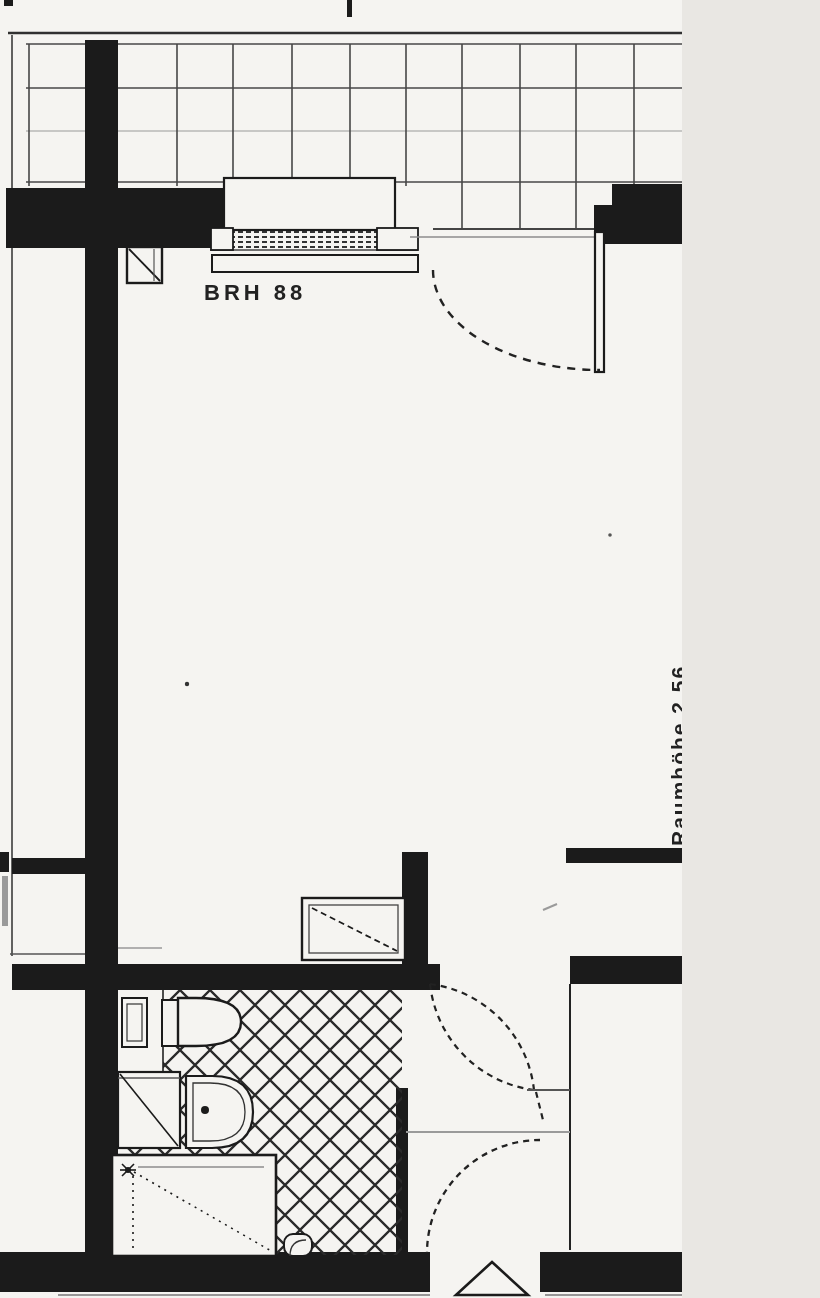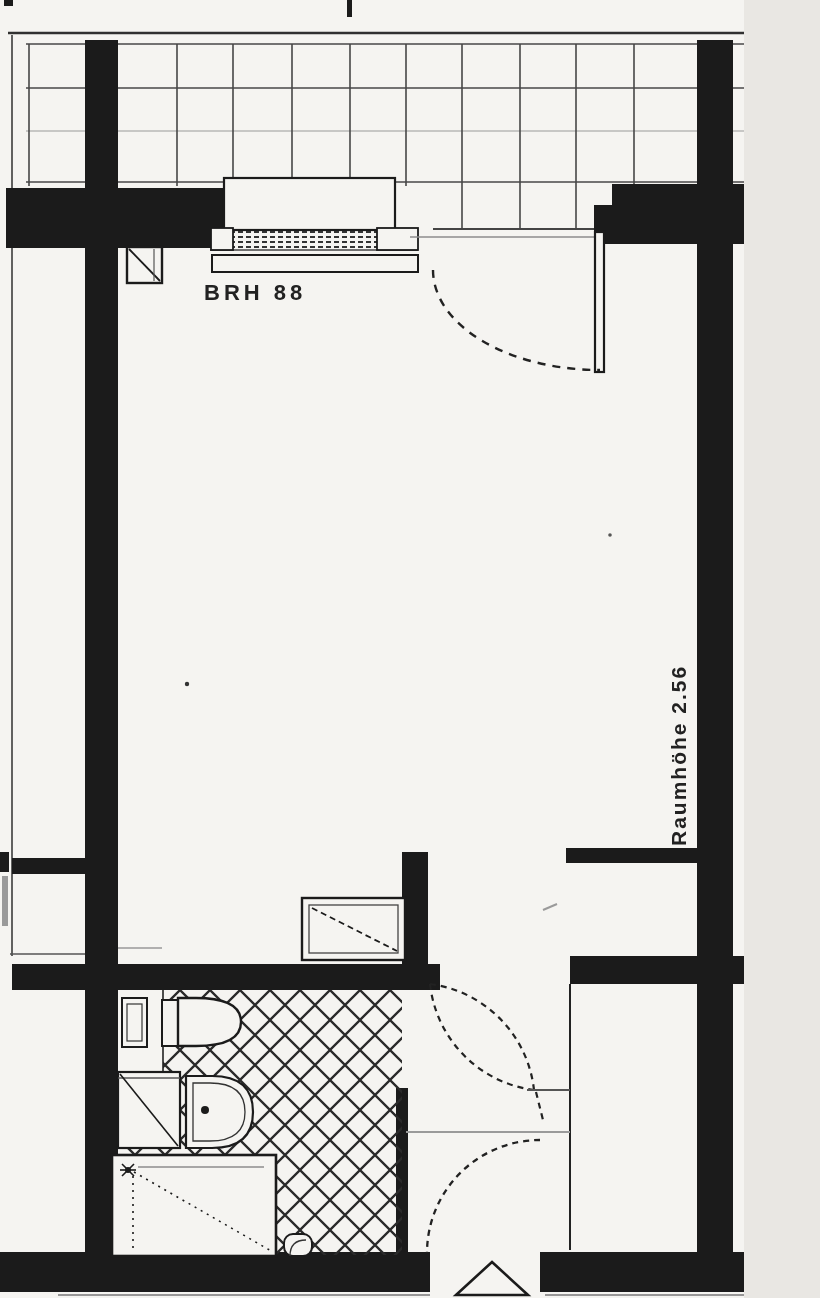--- a/index.html
+++ b/index.html
@@ -1,21 +1,21 @@
 <!DOCTYPE html>
 <html><head>
 <meta charset="utf-8">
 <style>
   html, body {
     margin: 0;
     padding: 0;
     background: #e9e7e3;
   }
   .sheet {
-    width: 744px;
+    width: 682px;
     height: 1298px;
     position: relative;
     background: #f5f4f1;
     overflow: hidden;
     font-family: "Liberation Sans", sans-serif;
   }
   svg { display: block; }
   .label {
     font-family: "Liberation Sans", sans-serif;
     font-weight: 700;

